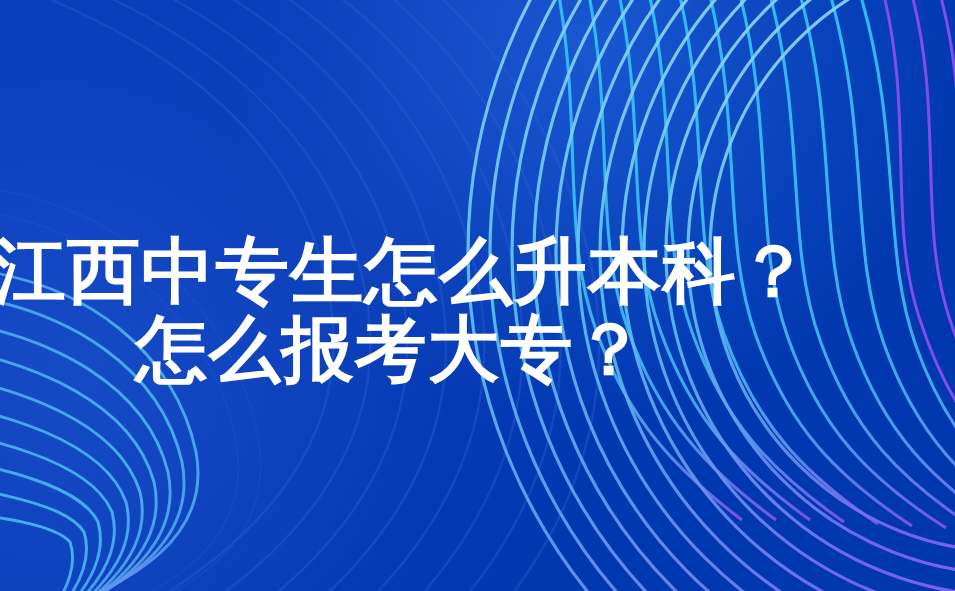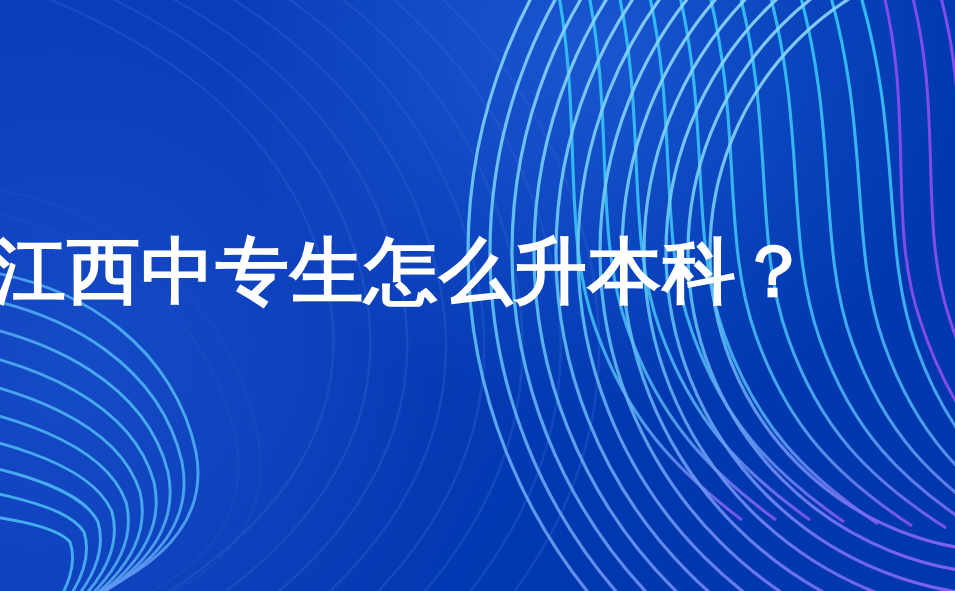--- a/index.html
+++ b/index.html
@@ -151,15 +151,16 @@
     <svg viewBox="0 0 955 591" preserveAspectRatio="none" aria-hidden="true">
       <g fill="none" stroke="#2456c8" stroke-width="2" opacity="0.3">
         <path d="M-30 210 C 110 226 212 320 236 440 C 252 532 186 590 70 624"></path>
         <path d="M-30 186 C 126 202 232 306 258 436 C 276 536 204 592 82 628"></path>
       </g>
     </svg>
   </div>
 
   <div id="headline">
     <span class="ln ln1">江西中专生怎么升本科？</span>
+    <span class="ln ln2">怎么报考大专？</span>
   </div>
 
 </div>
 
 </body></html>

